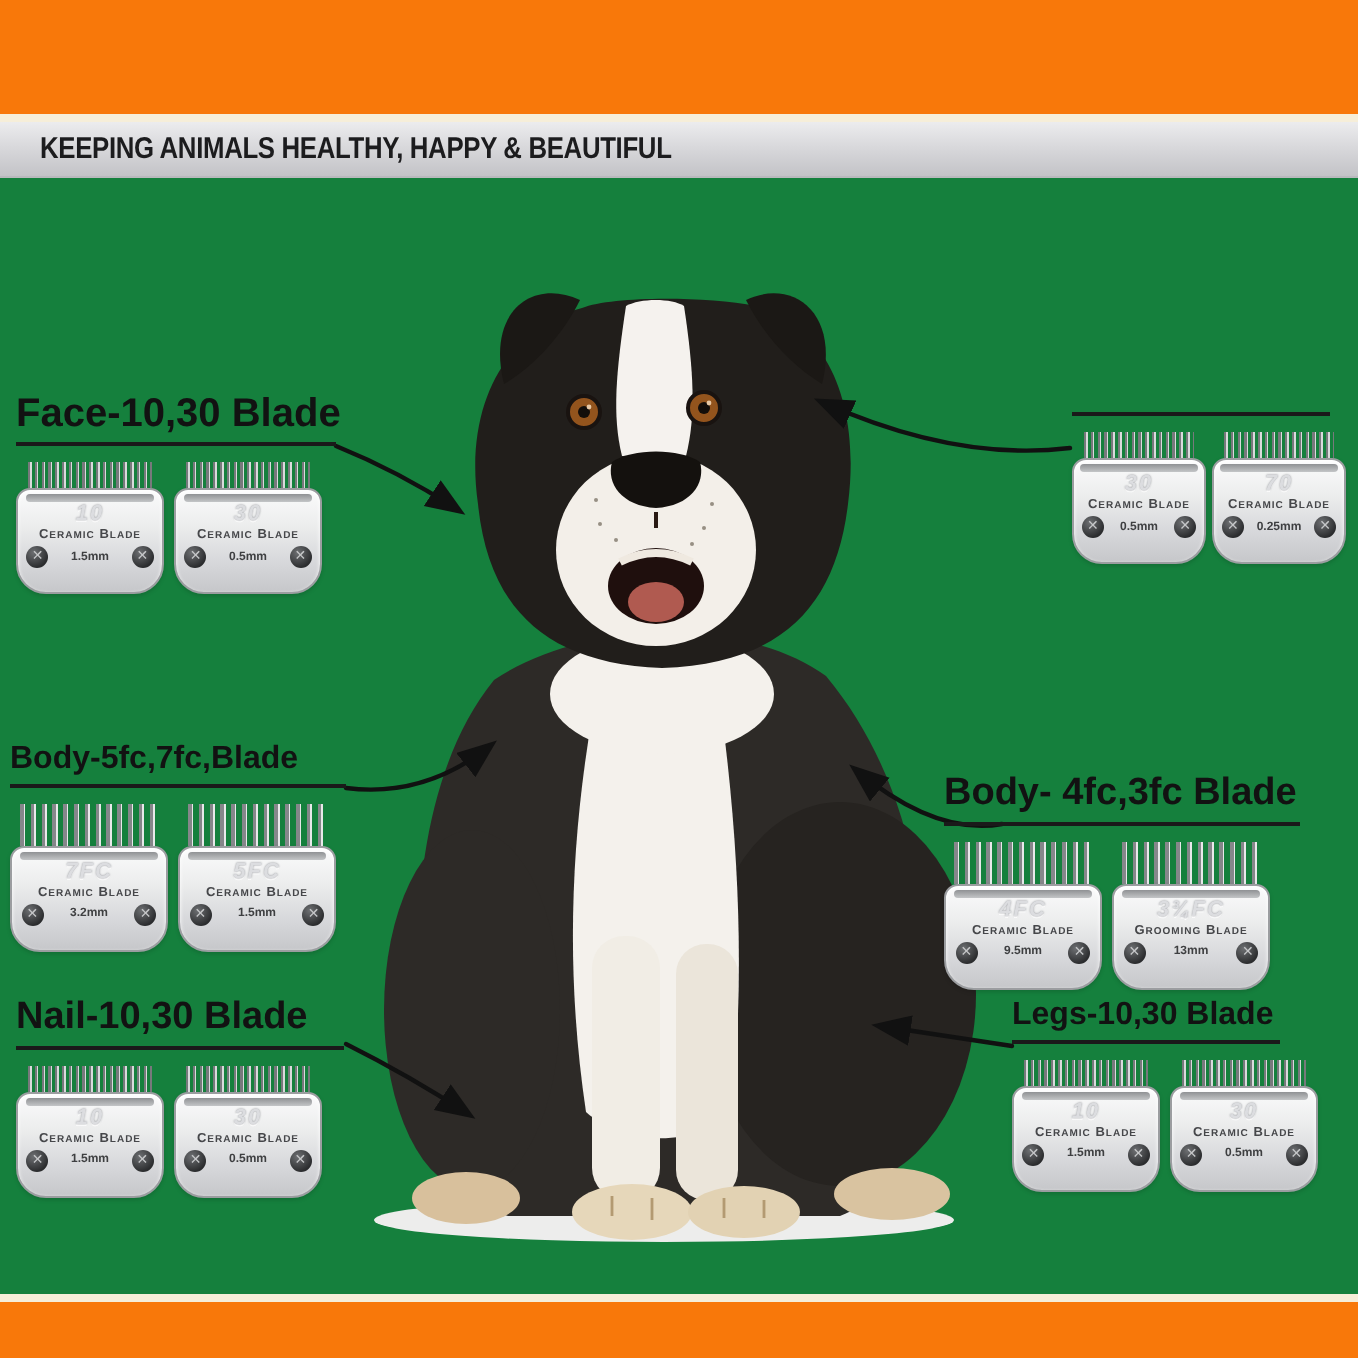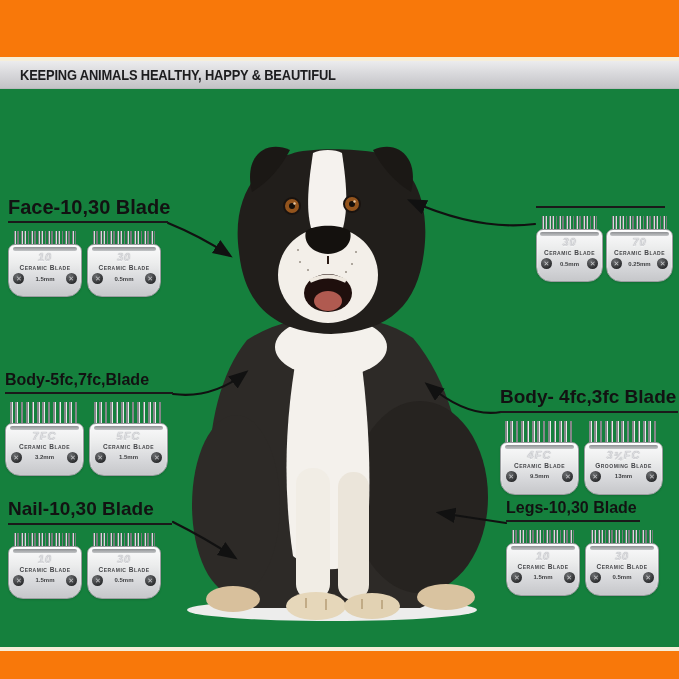--- a/index.html
+++ b/index.html
@@ -27,21 +27,21 @@
 
   
   .group{position:absolute;}
   .group-label{font-weight:700;color:#121212;white-space:nowrap;line-height:1.1;}
   .rule{height:2px;background:#1a1a1a;margin-top:3px;}
   .blades{display:flex;gap:5px;margin-top:8px;}
 
   .g-face{left:8px;top:196px;}        .g-face .group-label{font-size:20px;}  .g-face .rule{width:160px;}
   .g-ears{left:536px;top:203px;}      .g-ears .group-label{font-size:16px;}  .g-ears .rule{width:129px;}
   .g-body-left{left:5px;top:371px;}   .g-body-left .group-label{font-size:16px;} .g-body-left .rule{width:168px;}
-  .g-body-right{left:500px;top:387px;}.g-body-right .group-label{font-size:19px;}.g-body-right .rule{width:178px;}
+  .g-body-right{left:472px;top:387px;}.g-body-right .group-label{font-size:19px;}.g-body-right .rule{width:178px;}
   .g-nail{left:8px;top:499px;}        .g-nail .group-label{font-size:19px;}  .g-nail .rule{width:164px;}
   .g-legs{left:506px;top:499px;}      .g-legs .group-label{font-size:16px;}  .g-legs .rule{width:134px;}
   .g-ears .blades{gap:3px;}
 
   
   .blade{width:74px;display:flex;flex-direction:column;}
   .g-ears .blade{width:67px;}
   .g-body-left .blade,.g-body-right .blade{width:79px;}
   .teeth{
     height:13px;margin:0 6px;

